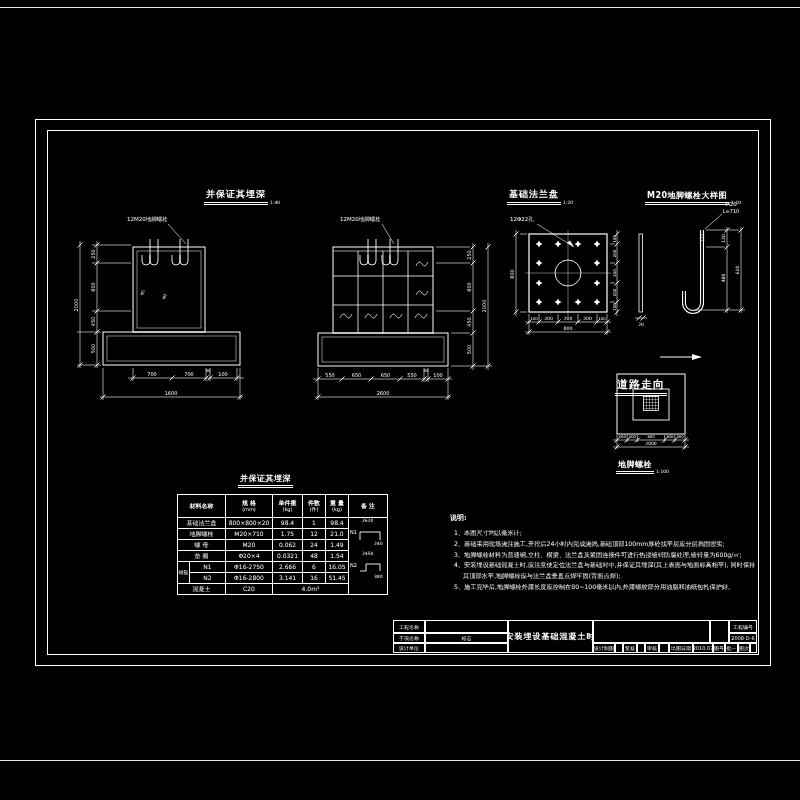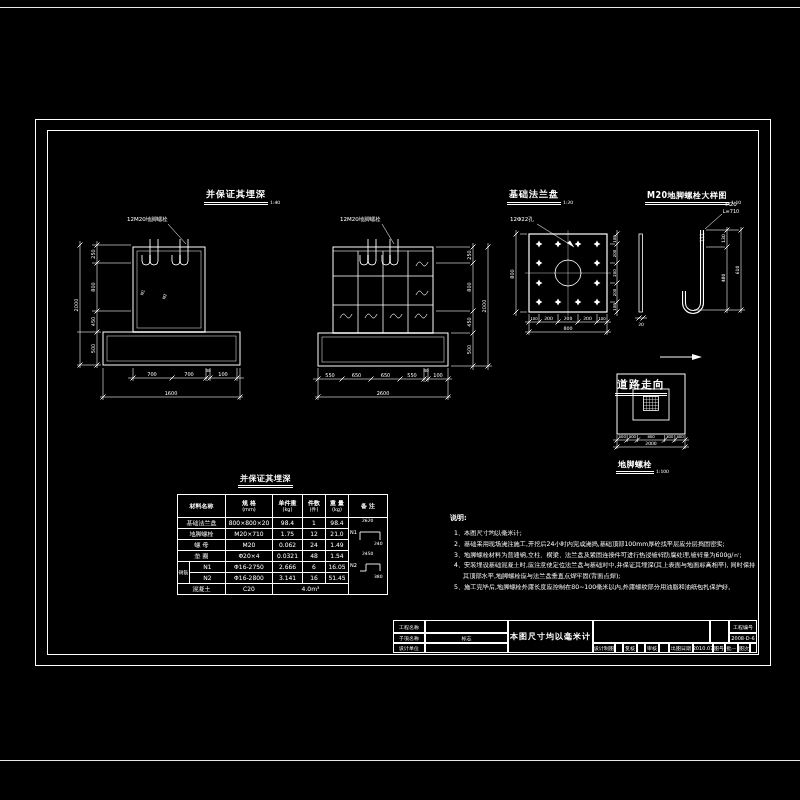--- a/index.html
+++ b/index.html
@@ -447,21 +447,21 @@
     <div class="ni">5、施工完毕后,地脚螺栓外露长度应控制在80~100毫米以内,外露螺纹部分用油脂和油纸包扎保护好。</div>
   </div>
 
   <div class="tb">
     <div class="tc" style="left:0;top:0;width:32px;height:13px">工程名称</div>
     <div class="tc" style="left:0;top:13px;width:32px;height:10px">子项名称</div>
     <div class="tc" style="left:0;top:23px;width:32px;height:10px">设计单位</div>
     <div class="tc" style="left:32px;top:0;width:83px;height:13px"></div>
     <div class="tc" style="left:32px;top:13px;width:83px;height:10px">标志</div>
     <div class="tc" style="left:32px;top:23px;width:83px;height:10px"></div>
-    <div class="tc big" style="left:115px;top:0;width:85px;height:33px">本图尺寸均以毫米计</div>
+    <div class="tc big" style="left:115px;top:0;width:85px;height:33px">安装埋设基础混凝土时</div>
     <div class="tc" style="left:200px;top:0;width:117px;height:23px"></div>
     <div class="tc" style="left:317px;top:0;width:19px;height:23px"></div>
     <div class="tc" style="left:336px;top:0;width:28px;height:13px">工程编号</div>
     <div class="tc" style="left:336px;top:13px;width:28px;height:10px">2008-D-6</div>
     <div class="tc" style="left:200px;top:23px;width:22px;height:10px">设计制图</div>
     <div class="tc" style="left:222px;top:23px;width:8px;height:10px"></div>
     <div class="tc" style="left:230px;top:23px;width:14px;height:10px">复核</div>
     <div class="tc" style="left:244px;top:23px;width:8px;height:10px"></div>
     <div class="tc" style="left:252px;top:23px;width:14px;height:10px">审核</div>
     <div class="tc" style="left:266px;top:23px;width:10px;height:10px"></div>

